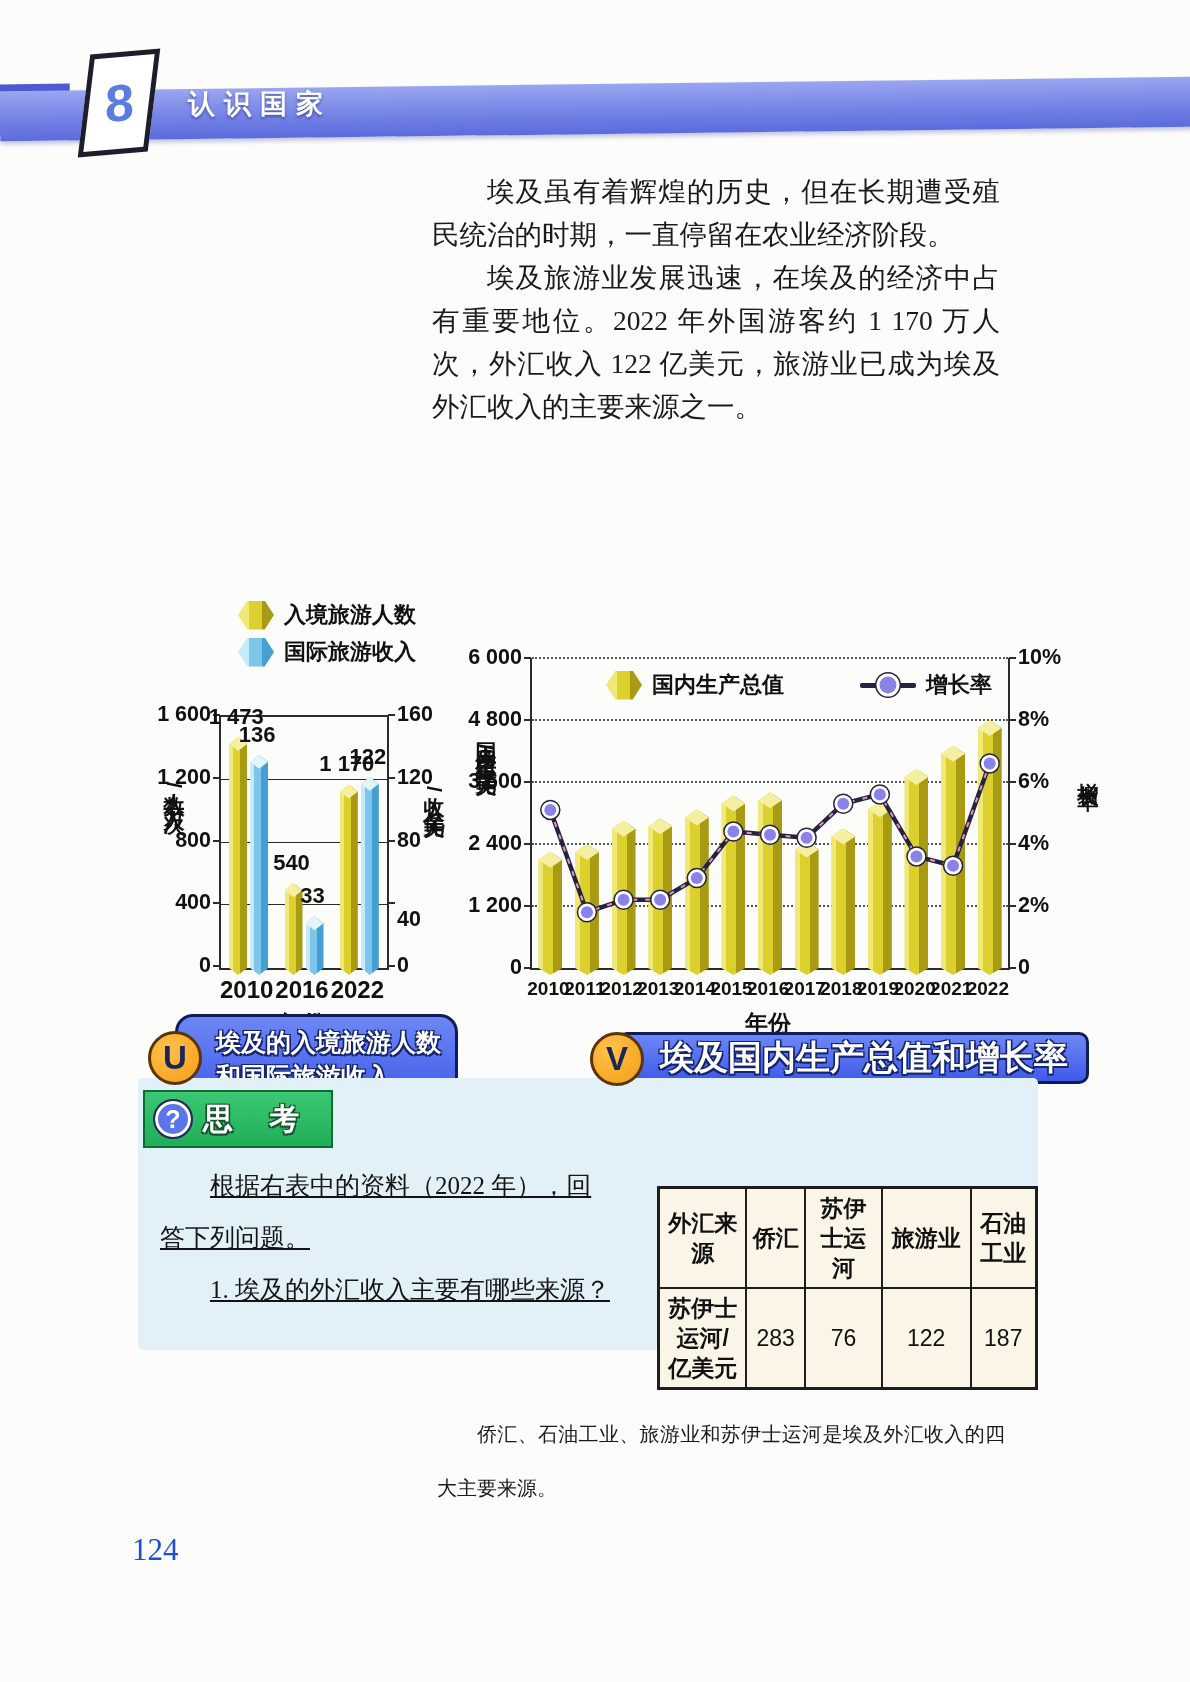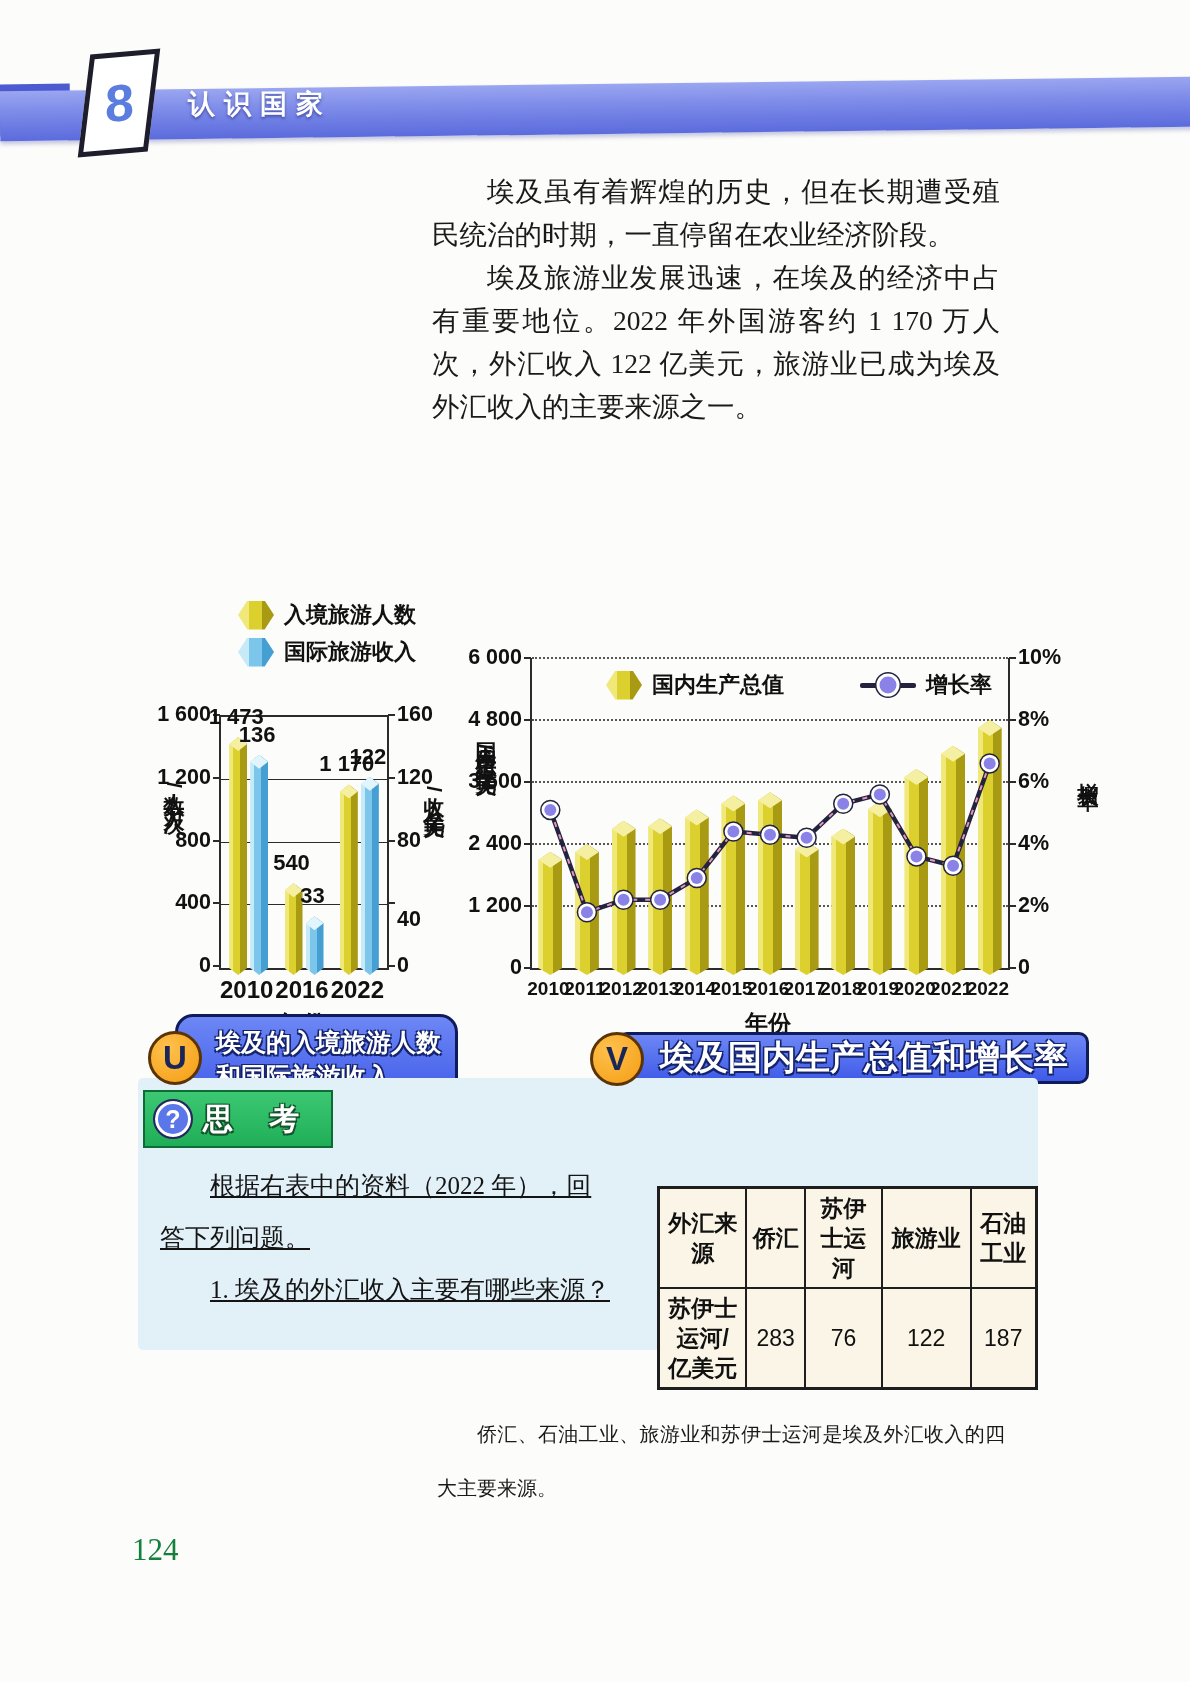--- a/index.html
+++ b/index.html
@@ -16,21 +16,21 @@
     display:flex;align-items:center;justify-content:center;z-index:3;}
   .chapter-num{font-family:"Liberation Sans",sans-serif;font-size:52px;font-weight:800;color:#5b7de0;transform:skewX(7deg);}
   .chapter-title{position:absolute;left:188px;top:86px;z-index:3;font-family:"Liberation Sans",sans-serif;
     font-size:27px;font-weight:700;color:#ffffff;letter-spacing:9px;text-shadow:0 2px 3px rgba(25,35,120,.55);}
 
   
   .intro{position:absolute;left:432px;top:170px;width:568px;font-size:27.5px;line-height:43px;text-align:justify;}
   .intro p{margin:0;text-indent:2em;}
   .closing{position:absolute;left:428px;top:1398px;width:568px;font-size:20px;line-height:54px;
     text-align:justify;text-indent:2em;margin:9px;}
-  .page-number{position:absolute;left:132px;top:1532px;font-size:31px;color:#15803d;}
+  .page-number{position:absolute;left:132px;top:1532px;font-size:31px;color:#1d4ed8;}
 
   
   .chart{position:absolute;font-family:"Liberation Sans",sans-serif;color:#111;}
   .vtext{writing-mode:vertical-rl;text-orientation:mixed;letter-spacing:3px;font-size:21px;font-weight:600;}
   .tick-label{position:absolute;font-size:21.5px;font-weight:600;white-space:nowrap;}
   .tick-label.left{text-align:right;}
   .tickmark{position:absolute;width:7px;height:2px;background:#2b2b2b;}
   .grid-solid{position:absolute;left:0;right:0;height:0;border-top:1.5px solid #2b2b2b;}
   .grid-dot{position:absolute;left:0;right:0;height:0;border-top:2px dotted #555;}
   .bar3d{position:absolute;}

